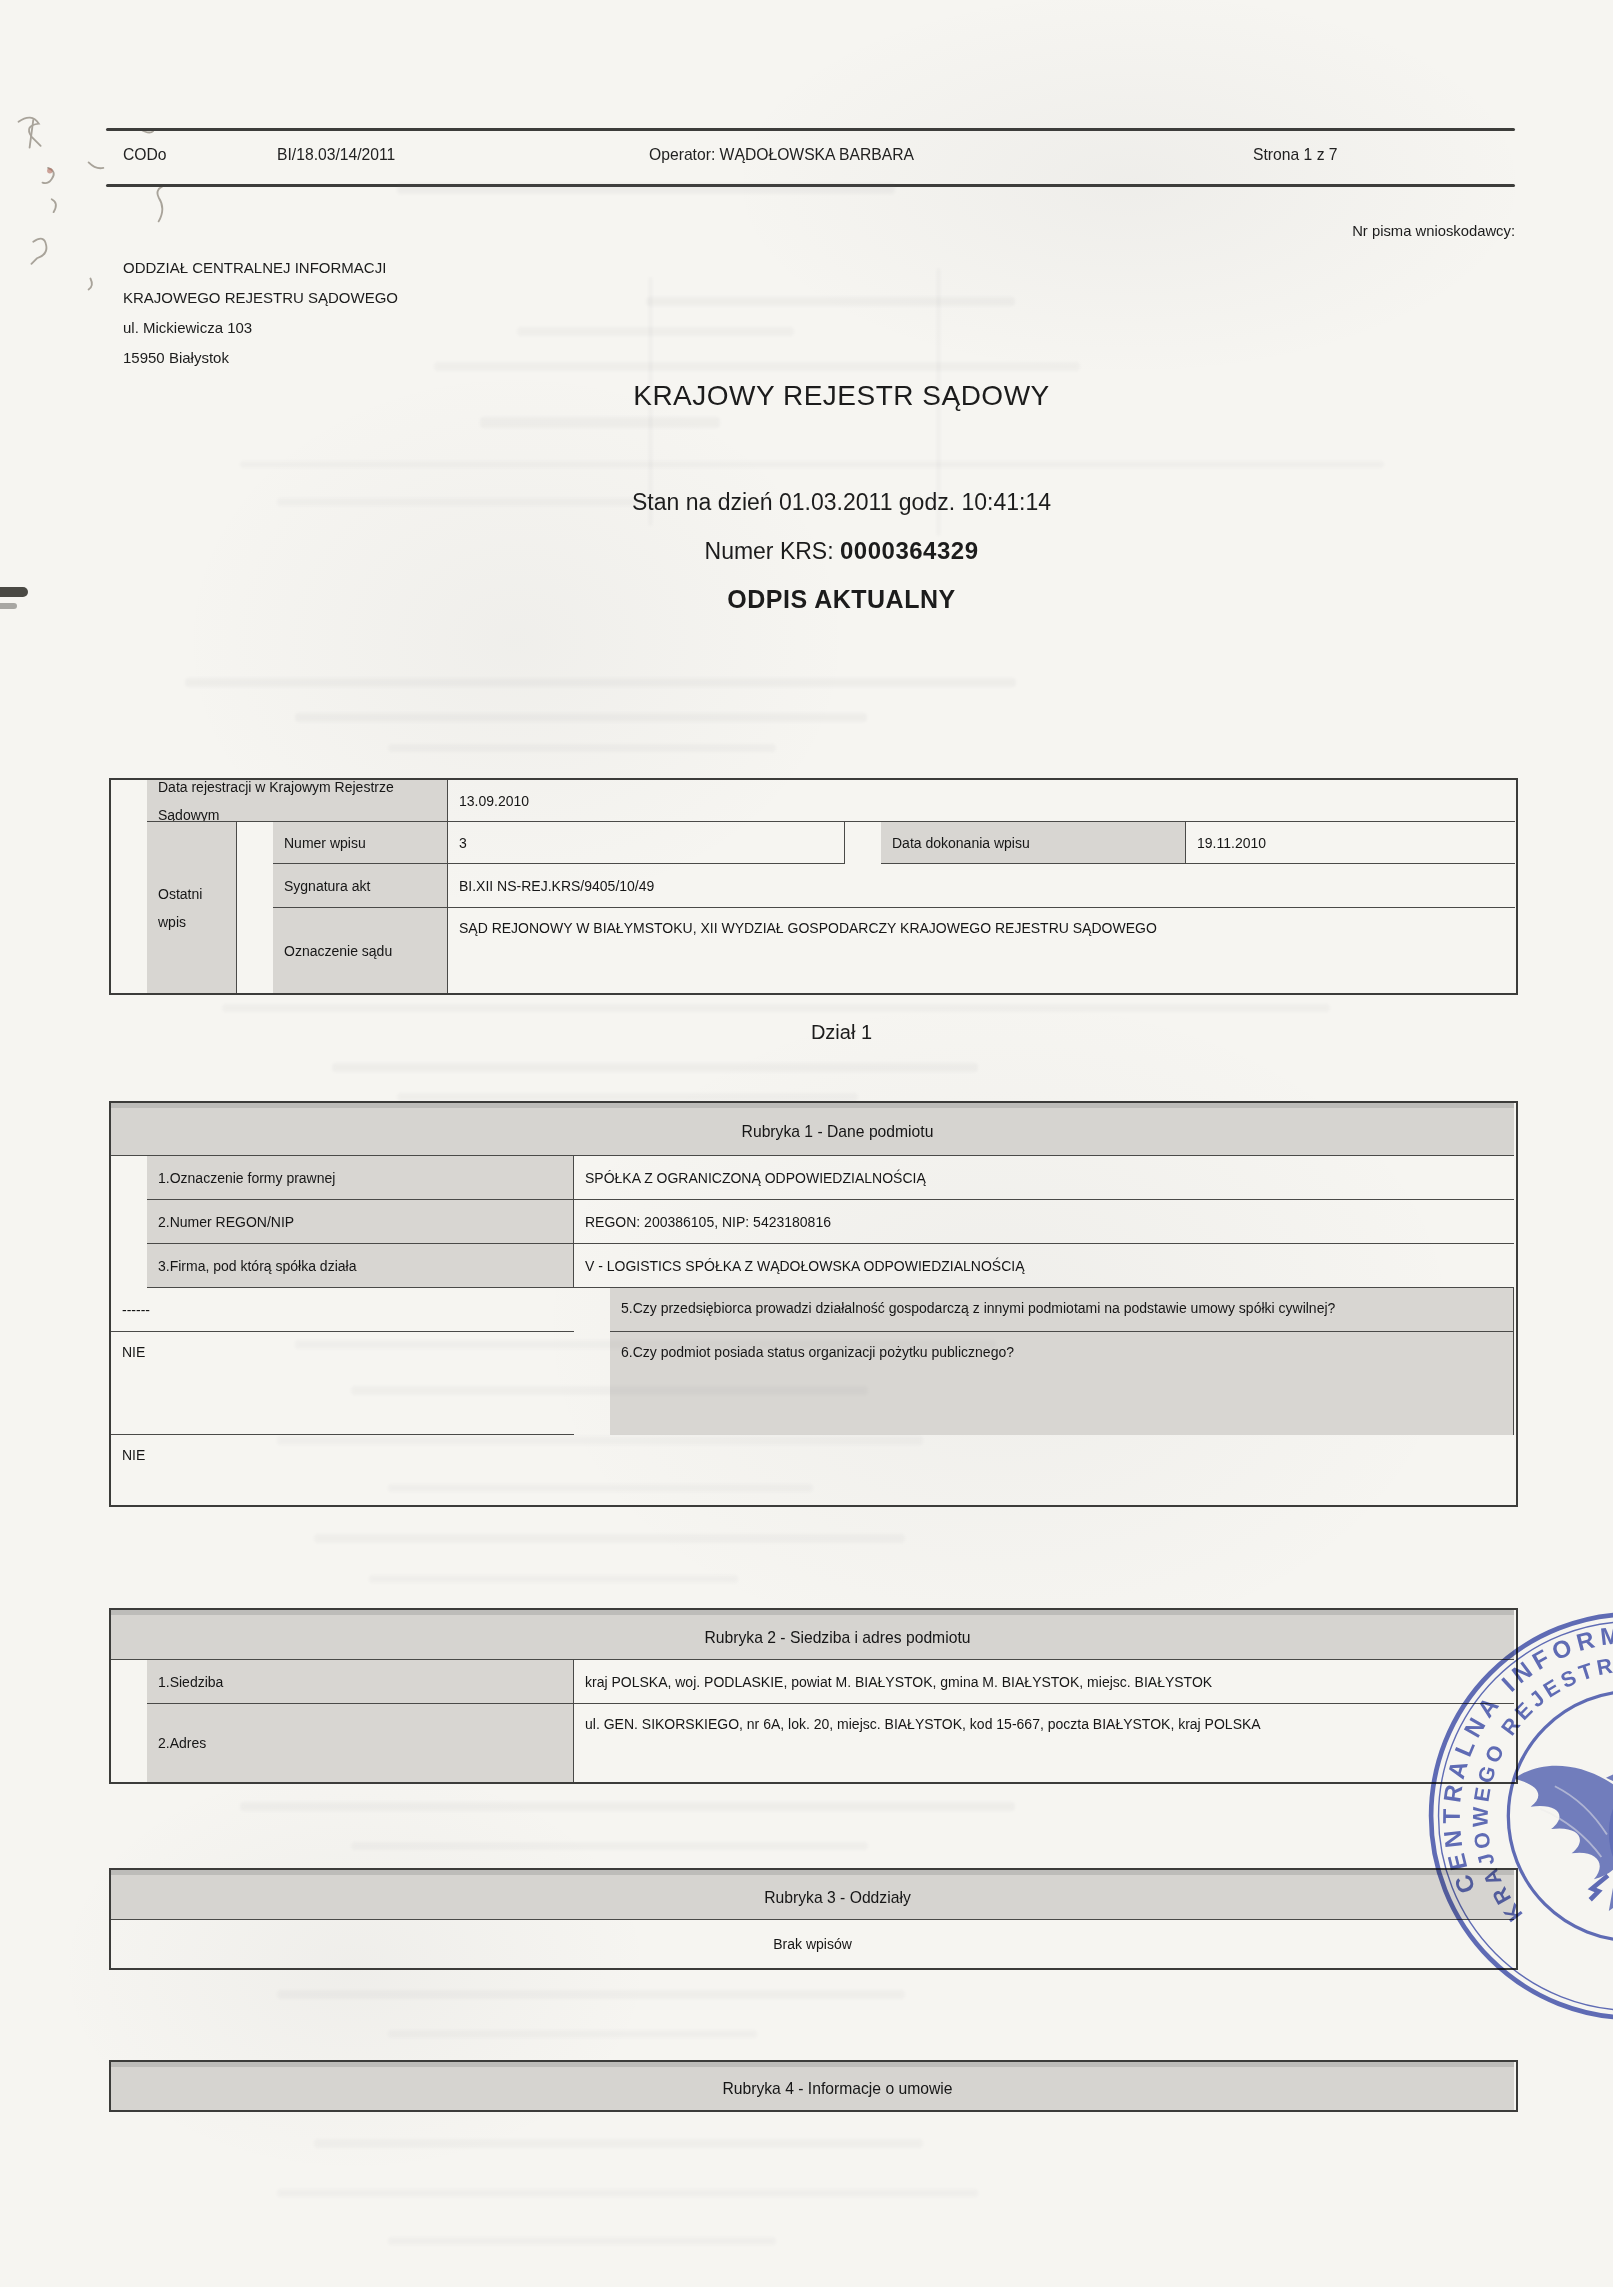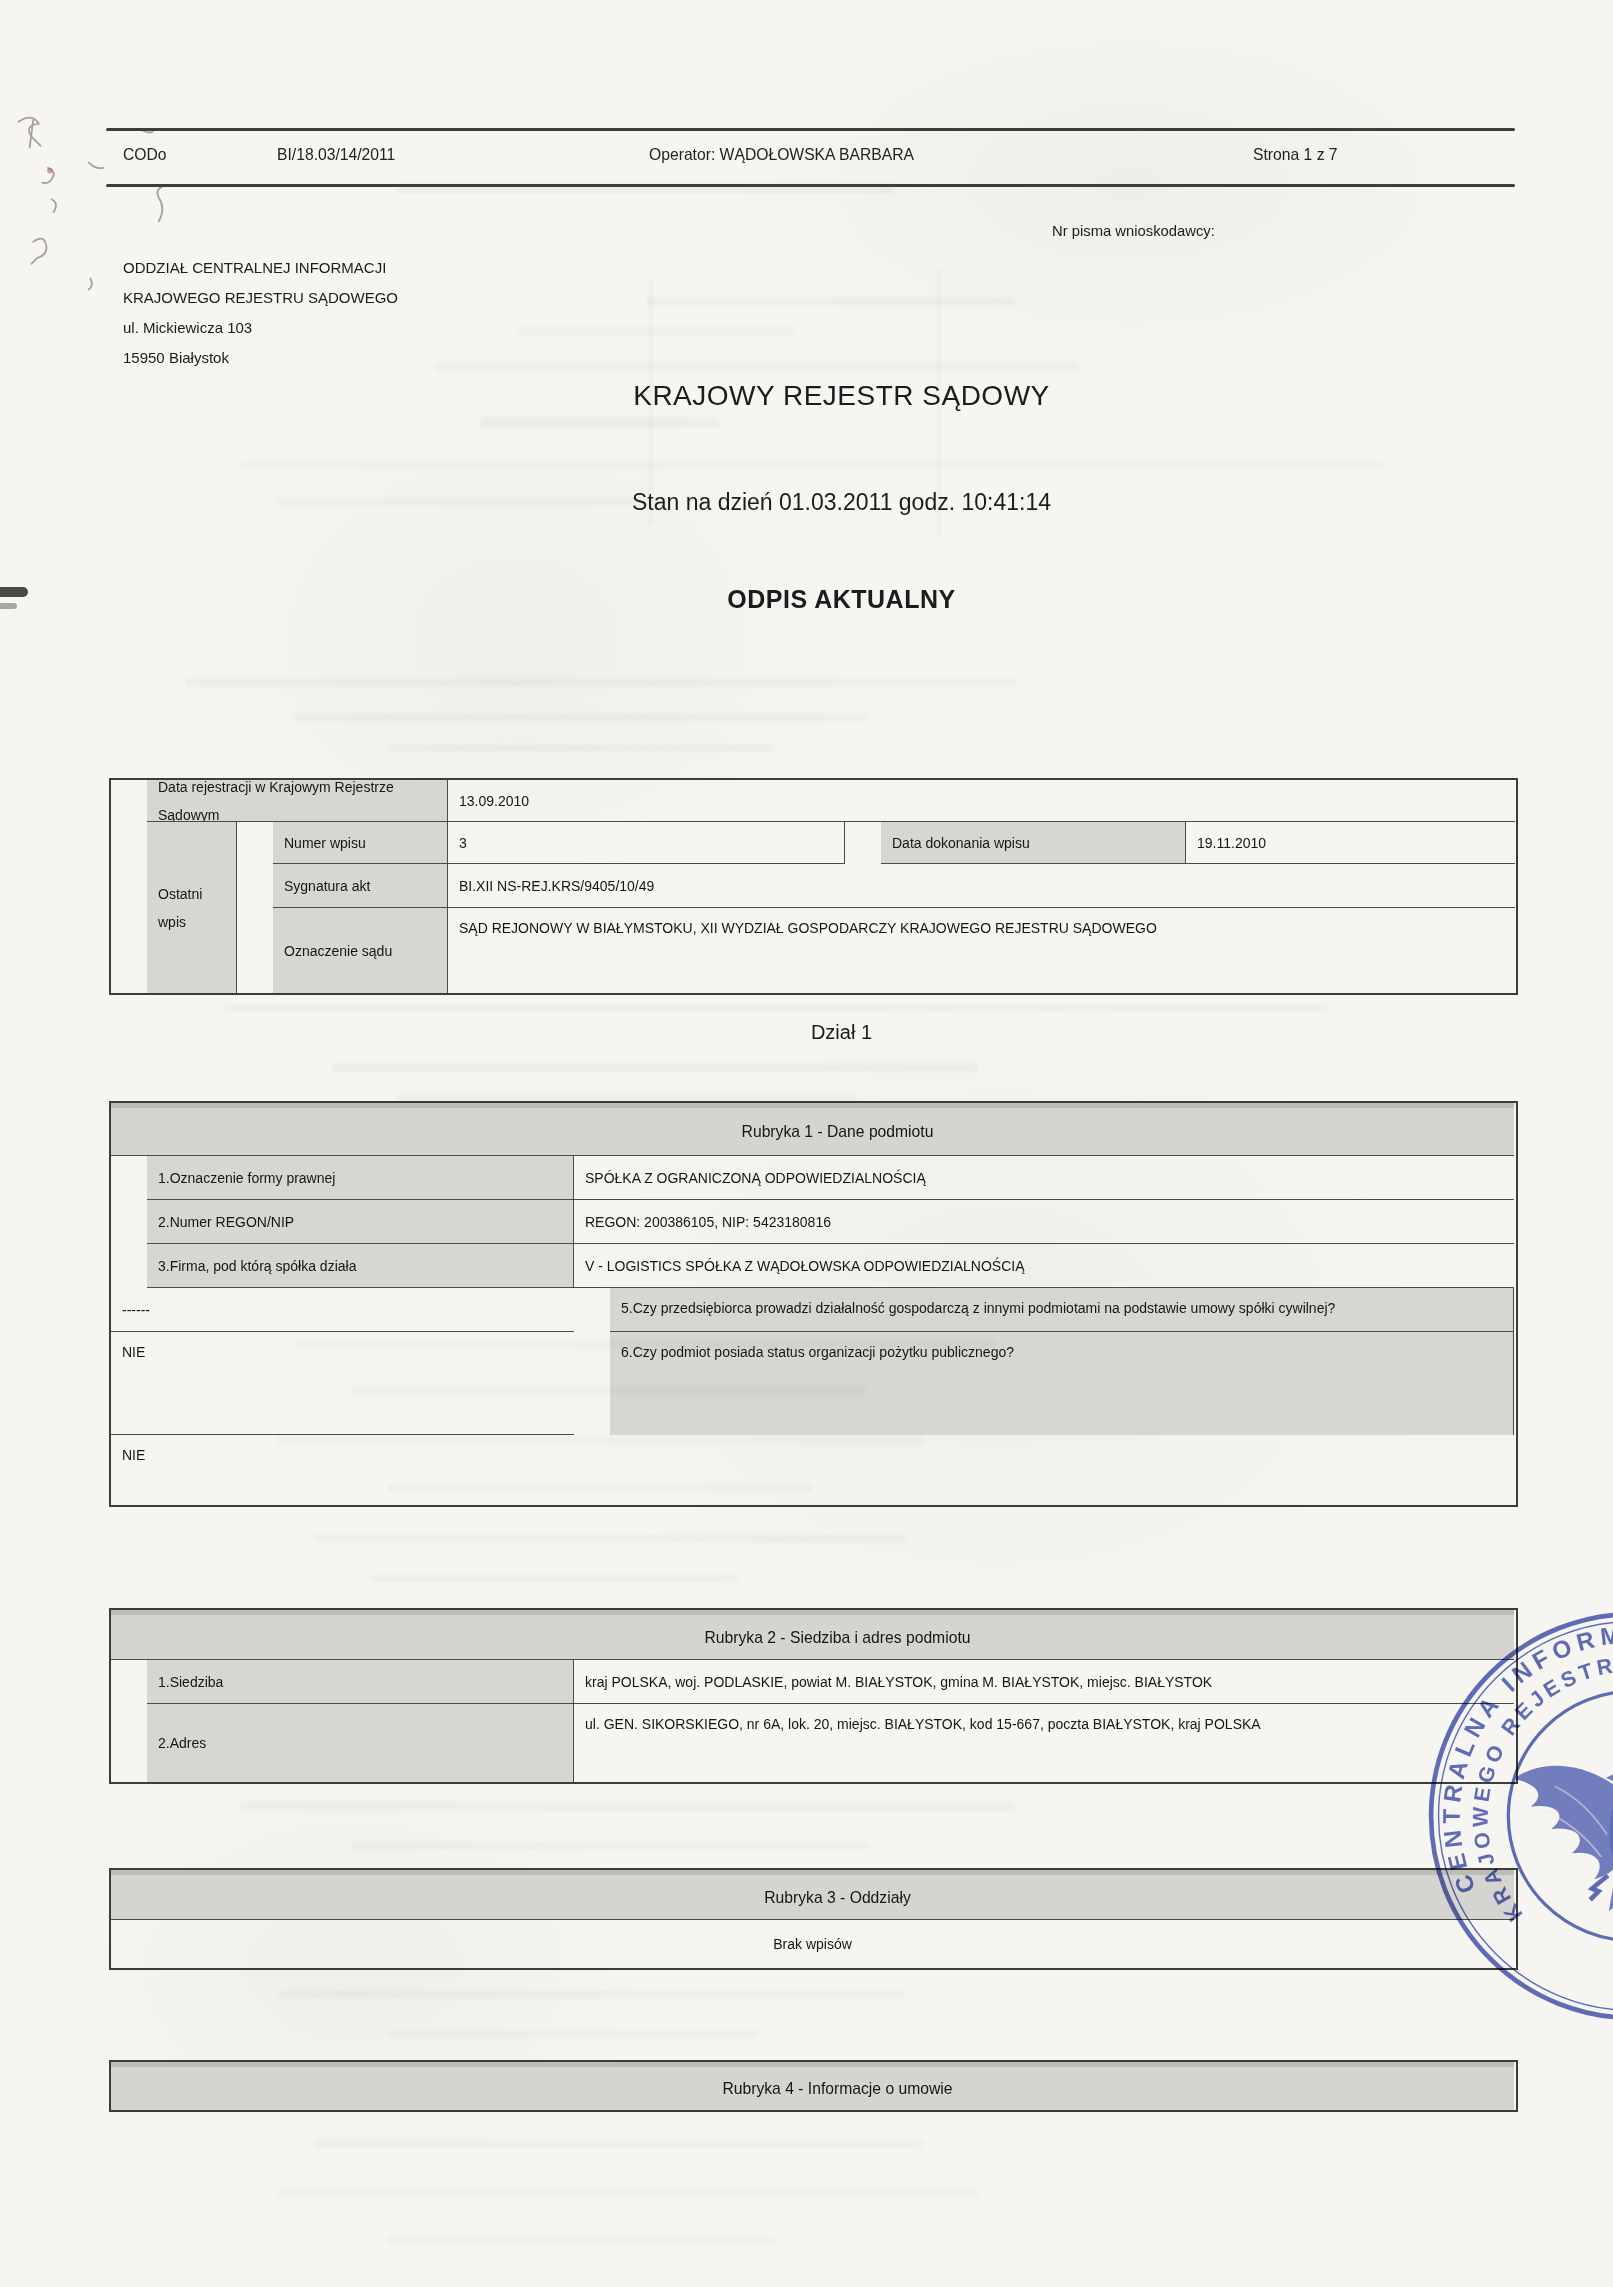--- a/index.html
+++ b/index.html
@@ -16,21 +16,21 @@
   .page::before{
     content:""; position:absolute; inset:0; pointer-events:none;
     background:
       radial-gradient(572px 277px at 70% 8%, rgba(120,120,125,.06), transparent 70%),
       radial-gradient(480px 388px at 32% 28%, rgba(120,120,125,.05), transparent 70%),
       radial-gradient(665px 480px at 62% 58%, rgba(110,110,115,.05), transparent 70%),
       radial-gradient(425px 295px at 22% 86%, rgba(110,110,115,.05), transparent 70%);
   }
   .rule{position:absolute; left:106px; width:1409px; height:2.8px; background:#3d3d3b; border-radius:1.8px;}
   .hdr-line{position:absolute; top:146px; height:26px; font-size:15.7px; color:#222; white-space:nowrap;}
-  .nr-pisma{position:absolute; top:223px; left:1052px; width:463px; text-align:left; font-size:14.8px;}
+  .nr-pisma{position:absolute; top:223px; left:1052px; width:463px; text-align:right; font-size:14.8px;}
   .sender{position:absolute; left:123px; top:253px; font-size:15px; line-height:30px;}
   .ctr{position:absolute; left:70px; width:1543px; text-align:center;}
   .t-main{top:380px; font-size:28px; letter-spacing:0.5px;}
   .t-stan{top:489px; font-size:23px;}
   .t-krs{top:537px; font-size:23px;}
   .t-krs b{font-size:24px; letter-spacing:0.5px;}
   .t-odpis{top:585px; font-size:25px; font-weight:bold; letter-spacing:0.5px;}
   .t-sub{top:627px; font-size:17.5px; font-weight:bold; letter-spacing:0.3px;}
   .t-dzial{top:1021px; font-size:20px;}
 
@@ -99,20 +99,23 @@
 
   <div class="sender">
     <div>ODDZIAŁ CENTRALNEJ INFORMACJI</div>
     <div>KRAJOWEGO REJESTRU SĄDOWEGO</div>
     <div>ul. Mickiewicza 103</div>
     <div>15950 Białystok</div>
   </div>
 
   <div class="ctr t-main">KRAJOWY REJESTR SĄDOWY</div>
   <div class="ctr t-stan">Stan na dzień 01.03.2011 godz. 10:41:14</div>
+  <div class="ctr t-krs">
+    <span>Numer KRS: </span><b>0000364329</b>
+  </div>
   <div class="ctr t-odpis">ODPIS AKTUALNY</div>
 
   <div class="t t1">
     <div class="c lbl" style="grid-column:1/3; grid-row:1">Data rejestracji w Krajowym Rejestrze Sądowym</div>
     <div class="c val ec" style="grid-column:3/6; grid-row:1">13.09.2010</div>
     <div class="c lbl eb" style="grid-column:1; grid-row:2/5">Ostatni wpis</div>
     <div class="c lbl" style="grid-column:2; grid-row:2">Numer wpisu</div>
     <div class="c val" style="grid-column:3; grid-row:2">3</div>
     <div class="c lbl" style="grid-column:4; grid-row:2">Data dokonania wpisu</div>
     <div class="c val ec" style="grid-column:5; grid-row:2">19.11.2010</div>

